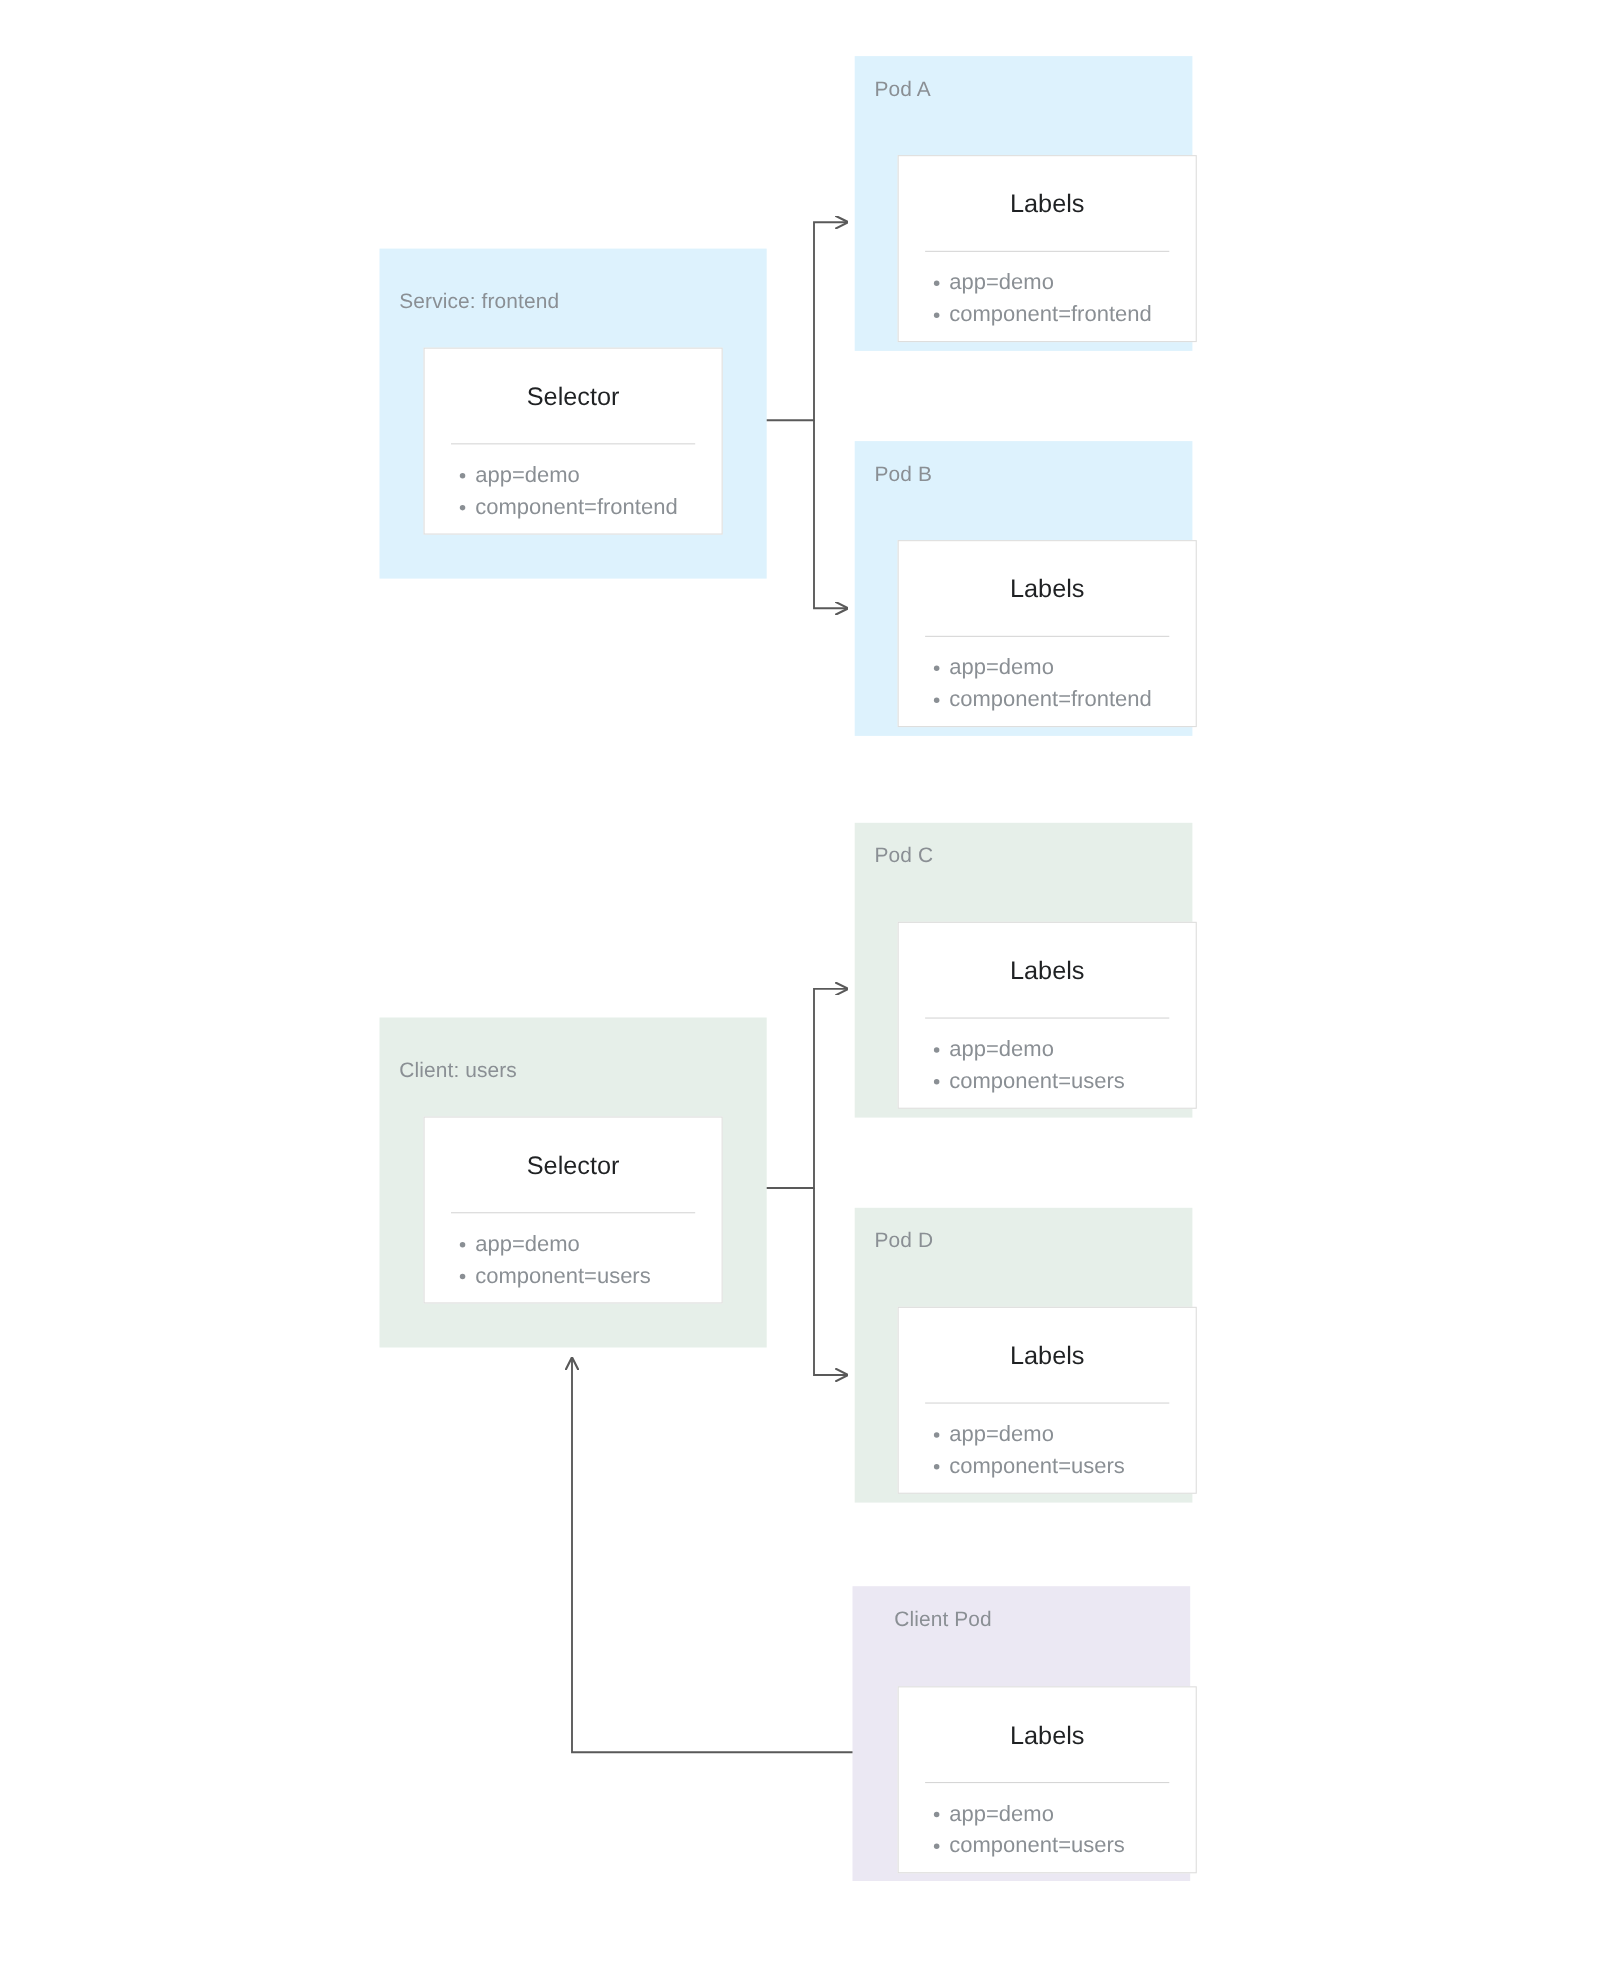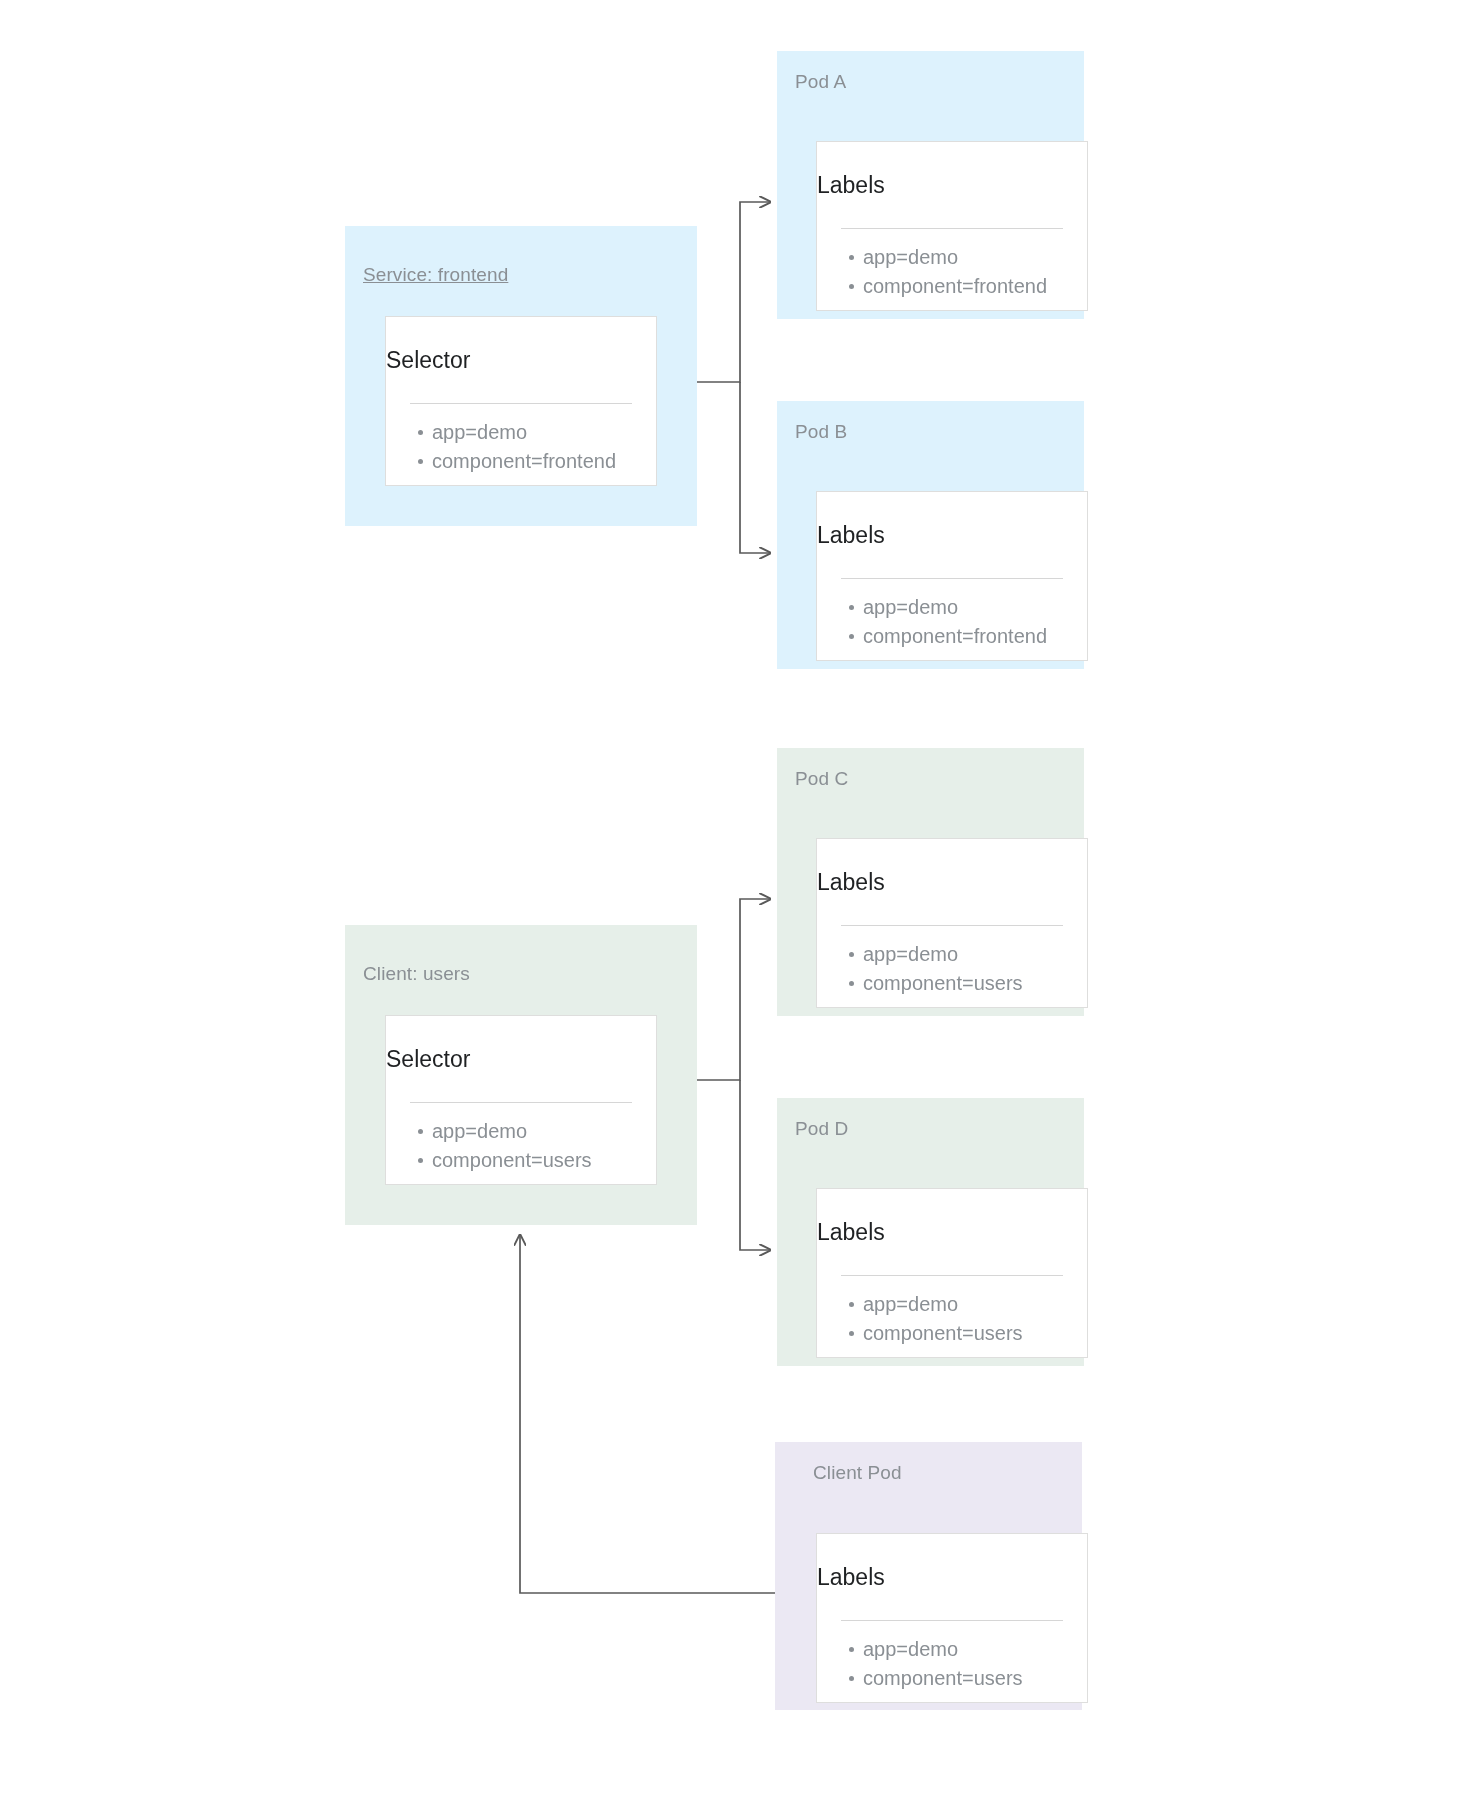--- a/index.html
+++ b/index.html
@@ -31,21 +31,21 @@
     white-space: nowrap;
   }
   
   .card {
     position: absolute;
     box-sizing: border-box;
     background: #ffffff;
     border: 1px solid #dededd;
   }
   .card-title {
-    text-align: left;
+    text-align: center;
     font-size: 23px;
     color: #1f2123;
     padding-top: 30px;
     padding-bottom: 4px;
     line-height: 1.2;
   }
   .card-rule {
     height: 1px;
     background: #d6d6d6;
     margin: 24px 24px 0 24px;
@@ -81,21 +81,21 @@
     height: 1800px;
     pointer-events: none;
   }
 </style>
 </head>
 <body>
 
 <div id="canvas">
 
   <div class="group-box" style="left:345px; top:226px; width:352px; height:300px; background:#ddf2fd;">
-    <div class="group-title" style="left:18px; top:38px;text-decoration:underline;">Service: frontend</div>
+    <div class="group-title" style="left:18px; top:38px;">Service: frontend</div>
   </div>
   <div class="card" style="left:385px; top:316px; width:272px; height:170px;">
     <div class="card-title">Selector</div>
     <div class="card-rule"></div>
     <ul class="card-list">
       <li>app=demo</li>
       <li>component=frontend</li>
     </ul>
   </div>
 

